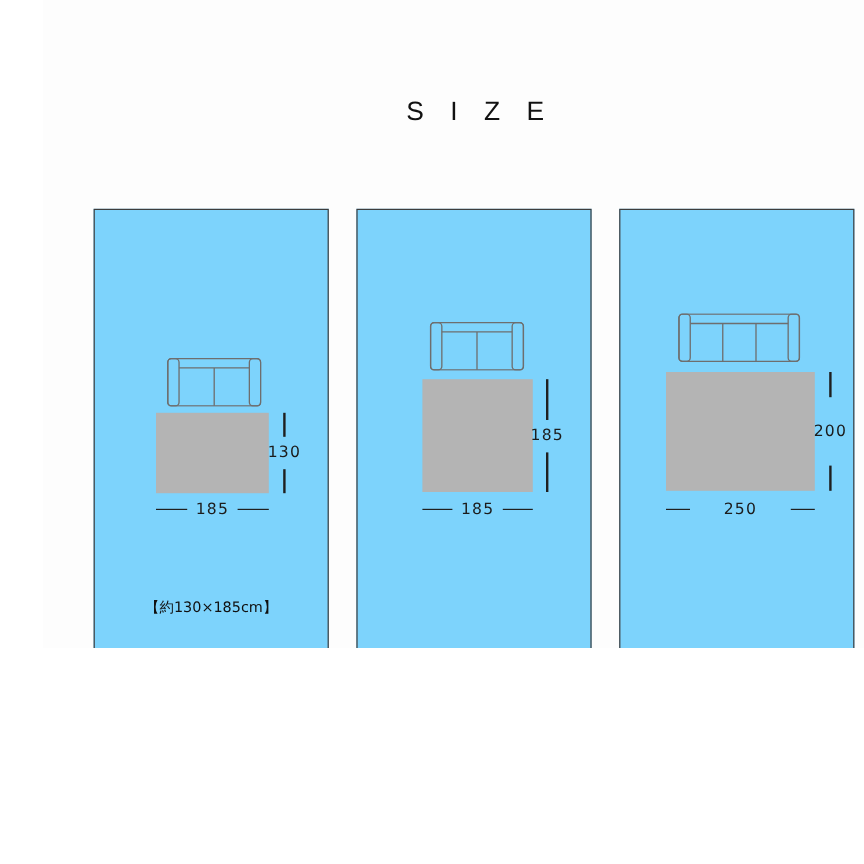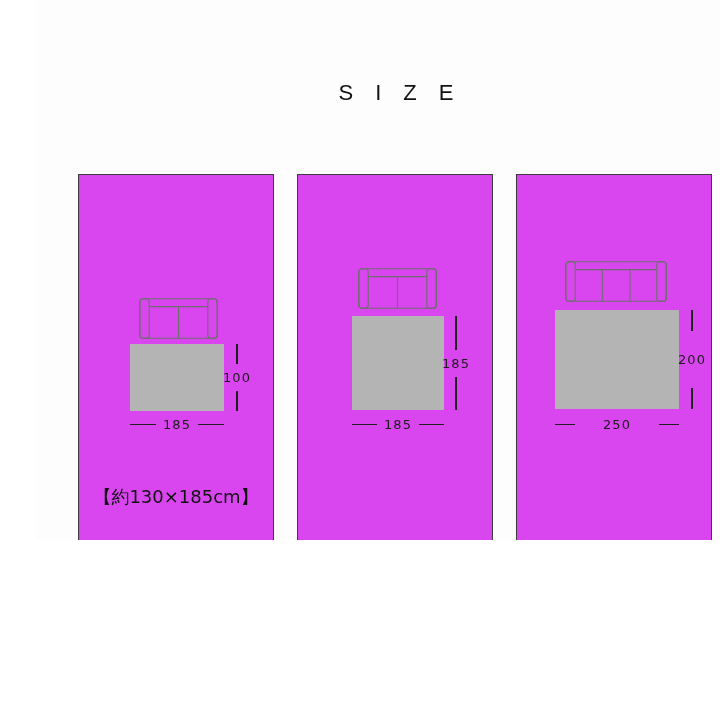--- a/index.html
+++ b/index.html
@@ -17,21 +17,21 @@
     text-align:center;
     font-size:22px;font-weight:500;
     color:var(--text,#111);
   }
   .title span{letter-spacing:22px;margin-right:-22px;}
   .panel{
     position:absolute;top:174px;
     width:196px;height:474px;
     box-sizing:border-box;
     border:1.5px solid var(--panel-border,#3d3d3d);
-    background:#d946ef;
+    background:#7dd3fc;
   }
   .sofa{position:absolute;line-height:0;}
   .sofa svg{stroke:var(--sofa-outline,#6e6e6e);fill:#fefefe;stroke-width:1.1;}
   .sofa svg rect,.sofa svg line{fill:none;stroke:inherit;}
   .rug{
     position:absolute;
     background:var(--rug-fill,#b4b4b4);
   }
   .vdim{
     position:absolute;width:26px;
@@ -43,24 +43,24 @@
     display:flex;flex-direction:row;align-items:center;
   }
   .hdim .hline{height:1.5px;flex:1;background:var(--dimension-line,#1f1f1f);}
   .dlabel{
     font-family:"DejaVu Sans","Liberation Sans",sans-serif;
     font-size:13px;letter-spacing:1px;color:#1c1c1c;line-height:15px;
   }
   .vdim .dlabel{margin:6px 0;}
   .hdim .dlabel{margin:0 7px;}
   .caption{
-    position:absolute;top:310px;left:0;width:100%;
+    position:absolute;top:323px;left:0;width:100%;
     text-align:center;
     font-family:"DejaVu Sans","Liberation Sans",sans-serif;
-    font-size:18px;font-weight:500;color:#101010;
+    font-size:12px;font-weight:500;color:#101010;
     white-space:nowrap;
   }
 </style>
 </head>
 <body>
 
 <div class="page">
 
   <div class="title"><span>SIZE</span></div>
 
@@ -70,21 +70,21 @@
         <rect x="0.8" y="0.8" width="77.4" height="39.4" rx="3"></rect>
         <rect x="0.8" y="0.8" width="9.4" height="39.4" rx="3"></rect>
         <rect x="68.8" y="0.8" width="9.4" height="39.4" rx="3"></rect>
         <line x1="10.2" y1="8.6" x2="68.8" y2="8.6"></line>
         <line x1="39.5" y1="8.6" x2="39.5" y2="40.2"></line>
       </svg>
     </div>
     <div class="rug" style="left:51px;top:169px;width:94px;height:67px;"></div>
     <div class="vdim" style="left:145px;top:169px;height:67px;">
       <span class="dline"></span>
-      <span class="dlabel">100</span>
+      <span class="dlabel">130</span>
       <span class="dline"></span>
     </div>
     <div class="hdim" style="left:51px;top:242px;width:94px;">
       <span class="hline"></span>
       <span class="dlabel">185</span>
       <span class="hline"></span>
     </div>
     <div class="caption">【約130×185cm】</div>
   </section>
 

